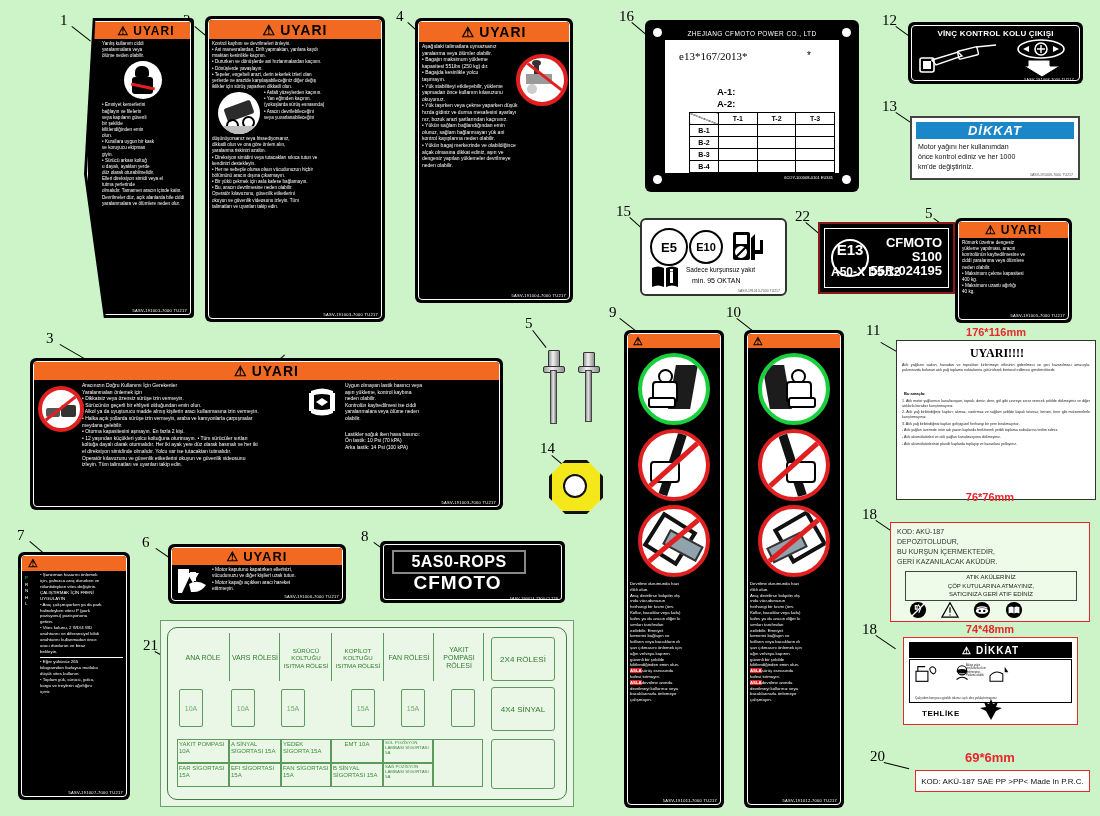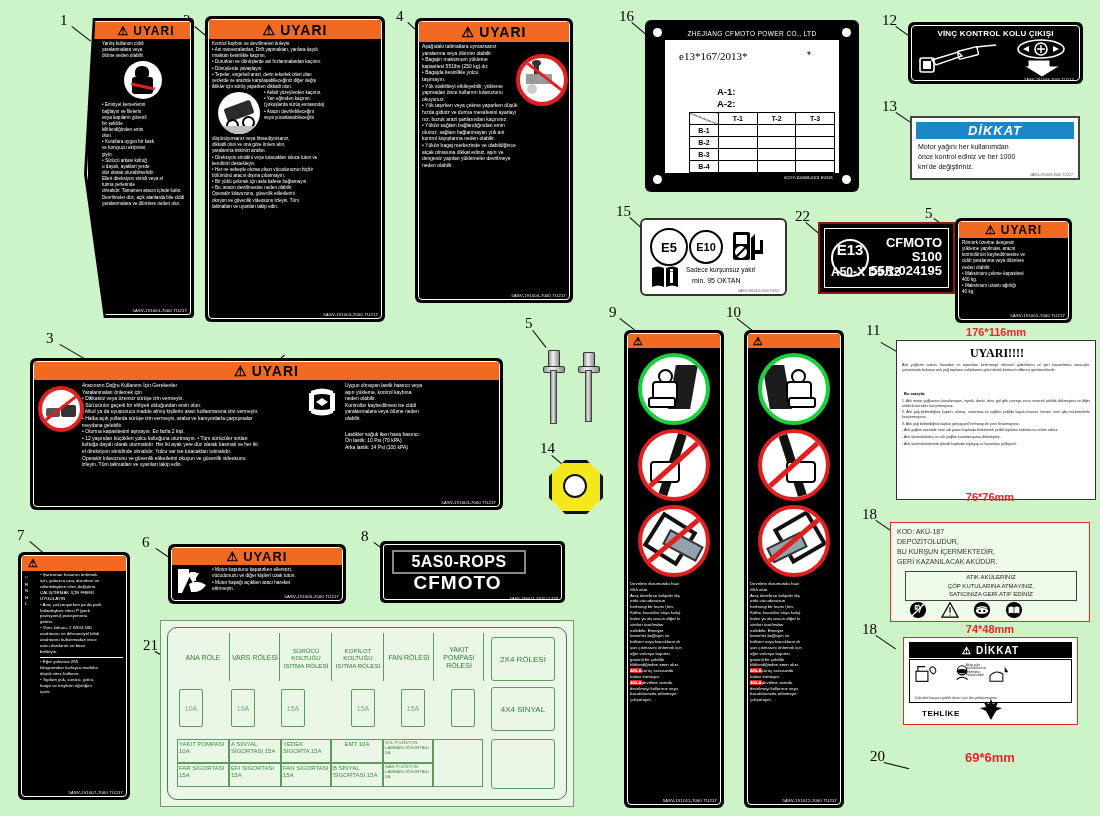--- a/index.html
+++ b/index.html
@@ -713,20 +713,23 @@
     </div>
     <div style="position:absolute;left:5px;bottom:2px;font-size:3px;color:#222">Çalışırken koruyucu gözlük takınız, açık alev yaklaştırmayınız</div>
   </div>
   <div style="position:absolute;left:18px;bottom:6px;font-size:8px;font-weight:bold;letter-spacing:.5px">TEHLİKE</div>
   <svg style="position:absolute;left:72px;bottom:2px" width="30" height="24" viewBox="0 0 30 24">
     <path d="M15 1 L17 6 L22 4 L20 9 L26 10 L20 13 L15 22 L10 13 L4 10 L10 9 L8 4 L13 6 Z" fill="#000"></path>
   </svg>
 </div>
 
 <div class="dim" style="left:890px;top:750px;width:200px;font-size:13px">69*6mm</div>
+<div class="redbox" style="left:915px;top:770px;width:175px;height:22px;background:#fff;display:flex;align-items:center;justify-content:center">
+  <span style="font-size:8px;color:#111">KOD: AKÜ-187   SAE PP &gt;PP&lt;   Made in P.R.C.</span>
+</div>
 
 <div class="fuse-outer" style="left:160px;top:620px;width:412px;height:185px">
   <div class="fuse-grid"></div>
 
   <div class="fcell" style="left:16px;top:14px;width:52px;height:46px">ANA RÖLE</div>
   <div class="fcell" style="left:70px;top:14px;width:48px;height:46px">VARS RÖLESİ</div>
   <div class="fcell" style="left:120px;top:14px;width:50px;height:46px;font-size:6.2px">SÜRÜCÜ KOLTUĞU ISITMA RÖLESİ</div>
   <div class="fcell" style="left:172px;top:14px;width:50px;height:46px;font-size:6.2px">KOPİLOT KOLTUĞU ISITMA RÖLESİ</div>
   <div class="fcell" style="left:224px;top:14px;width:48px;height:46px">FAN RÖLESİ</div>
   <div class="fcell" style="left:274px;top:14px;width:48px;height:46px">YAKIT POMPASI RÖLESİ</div>

